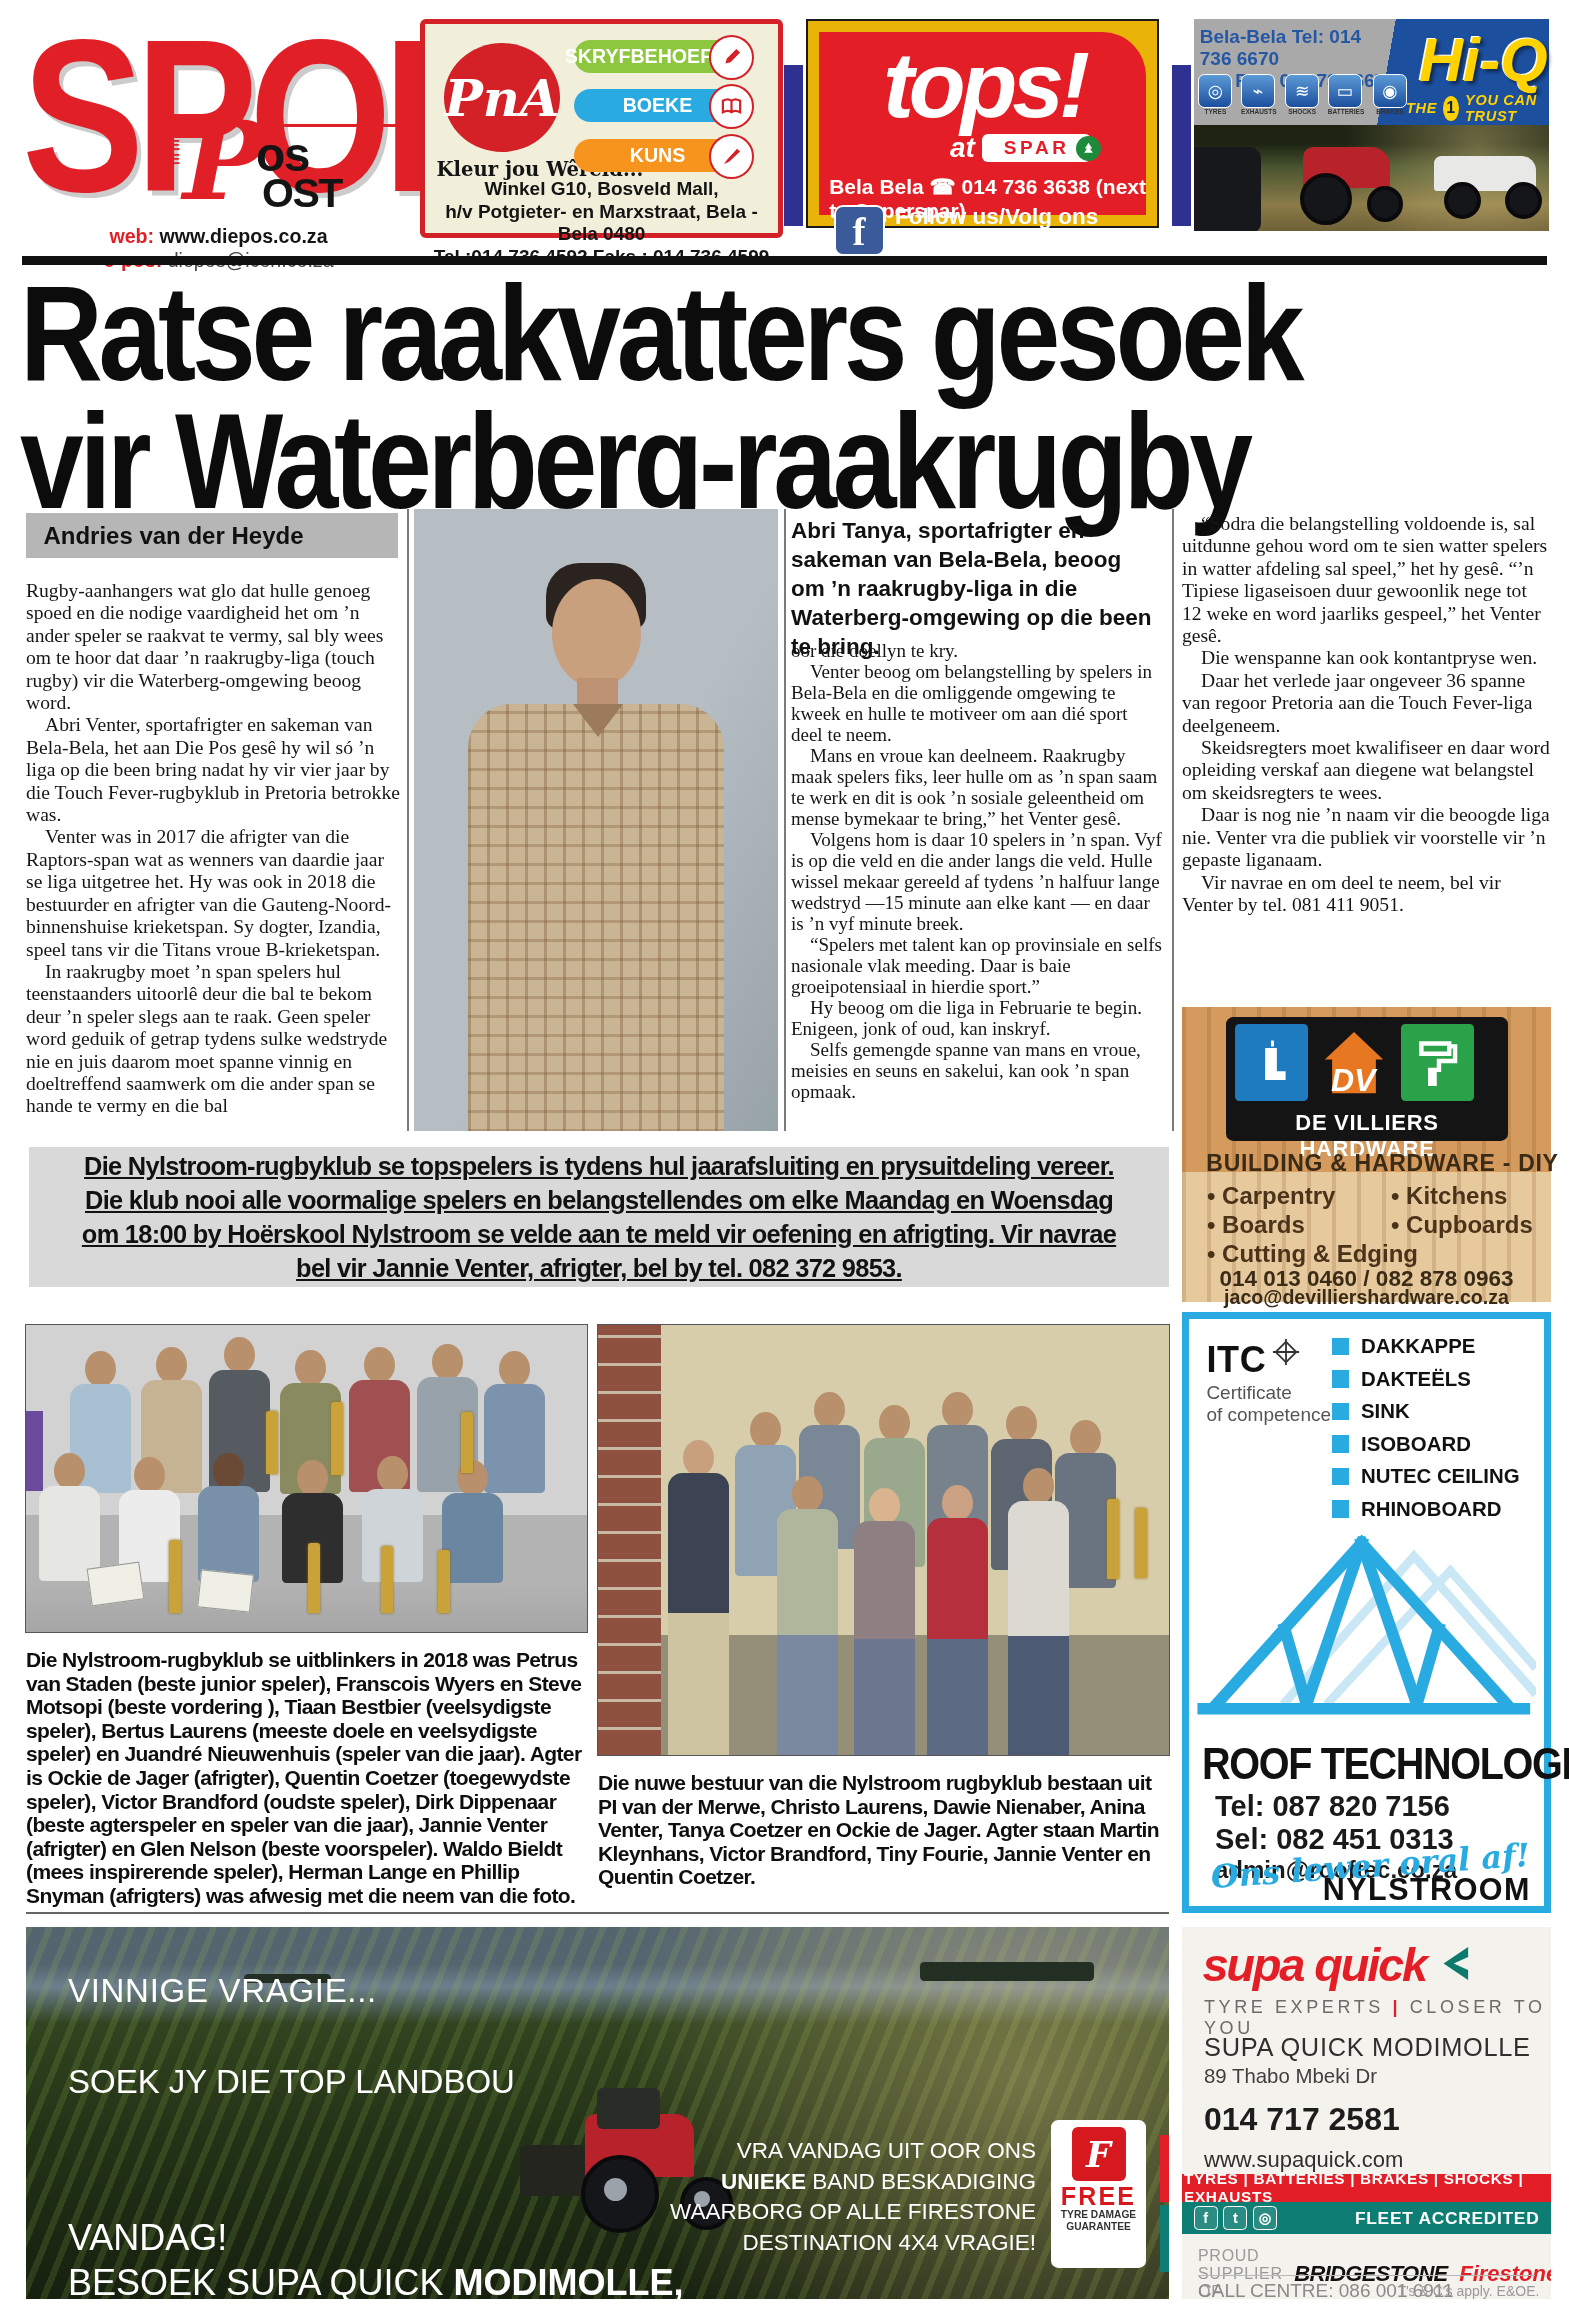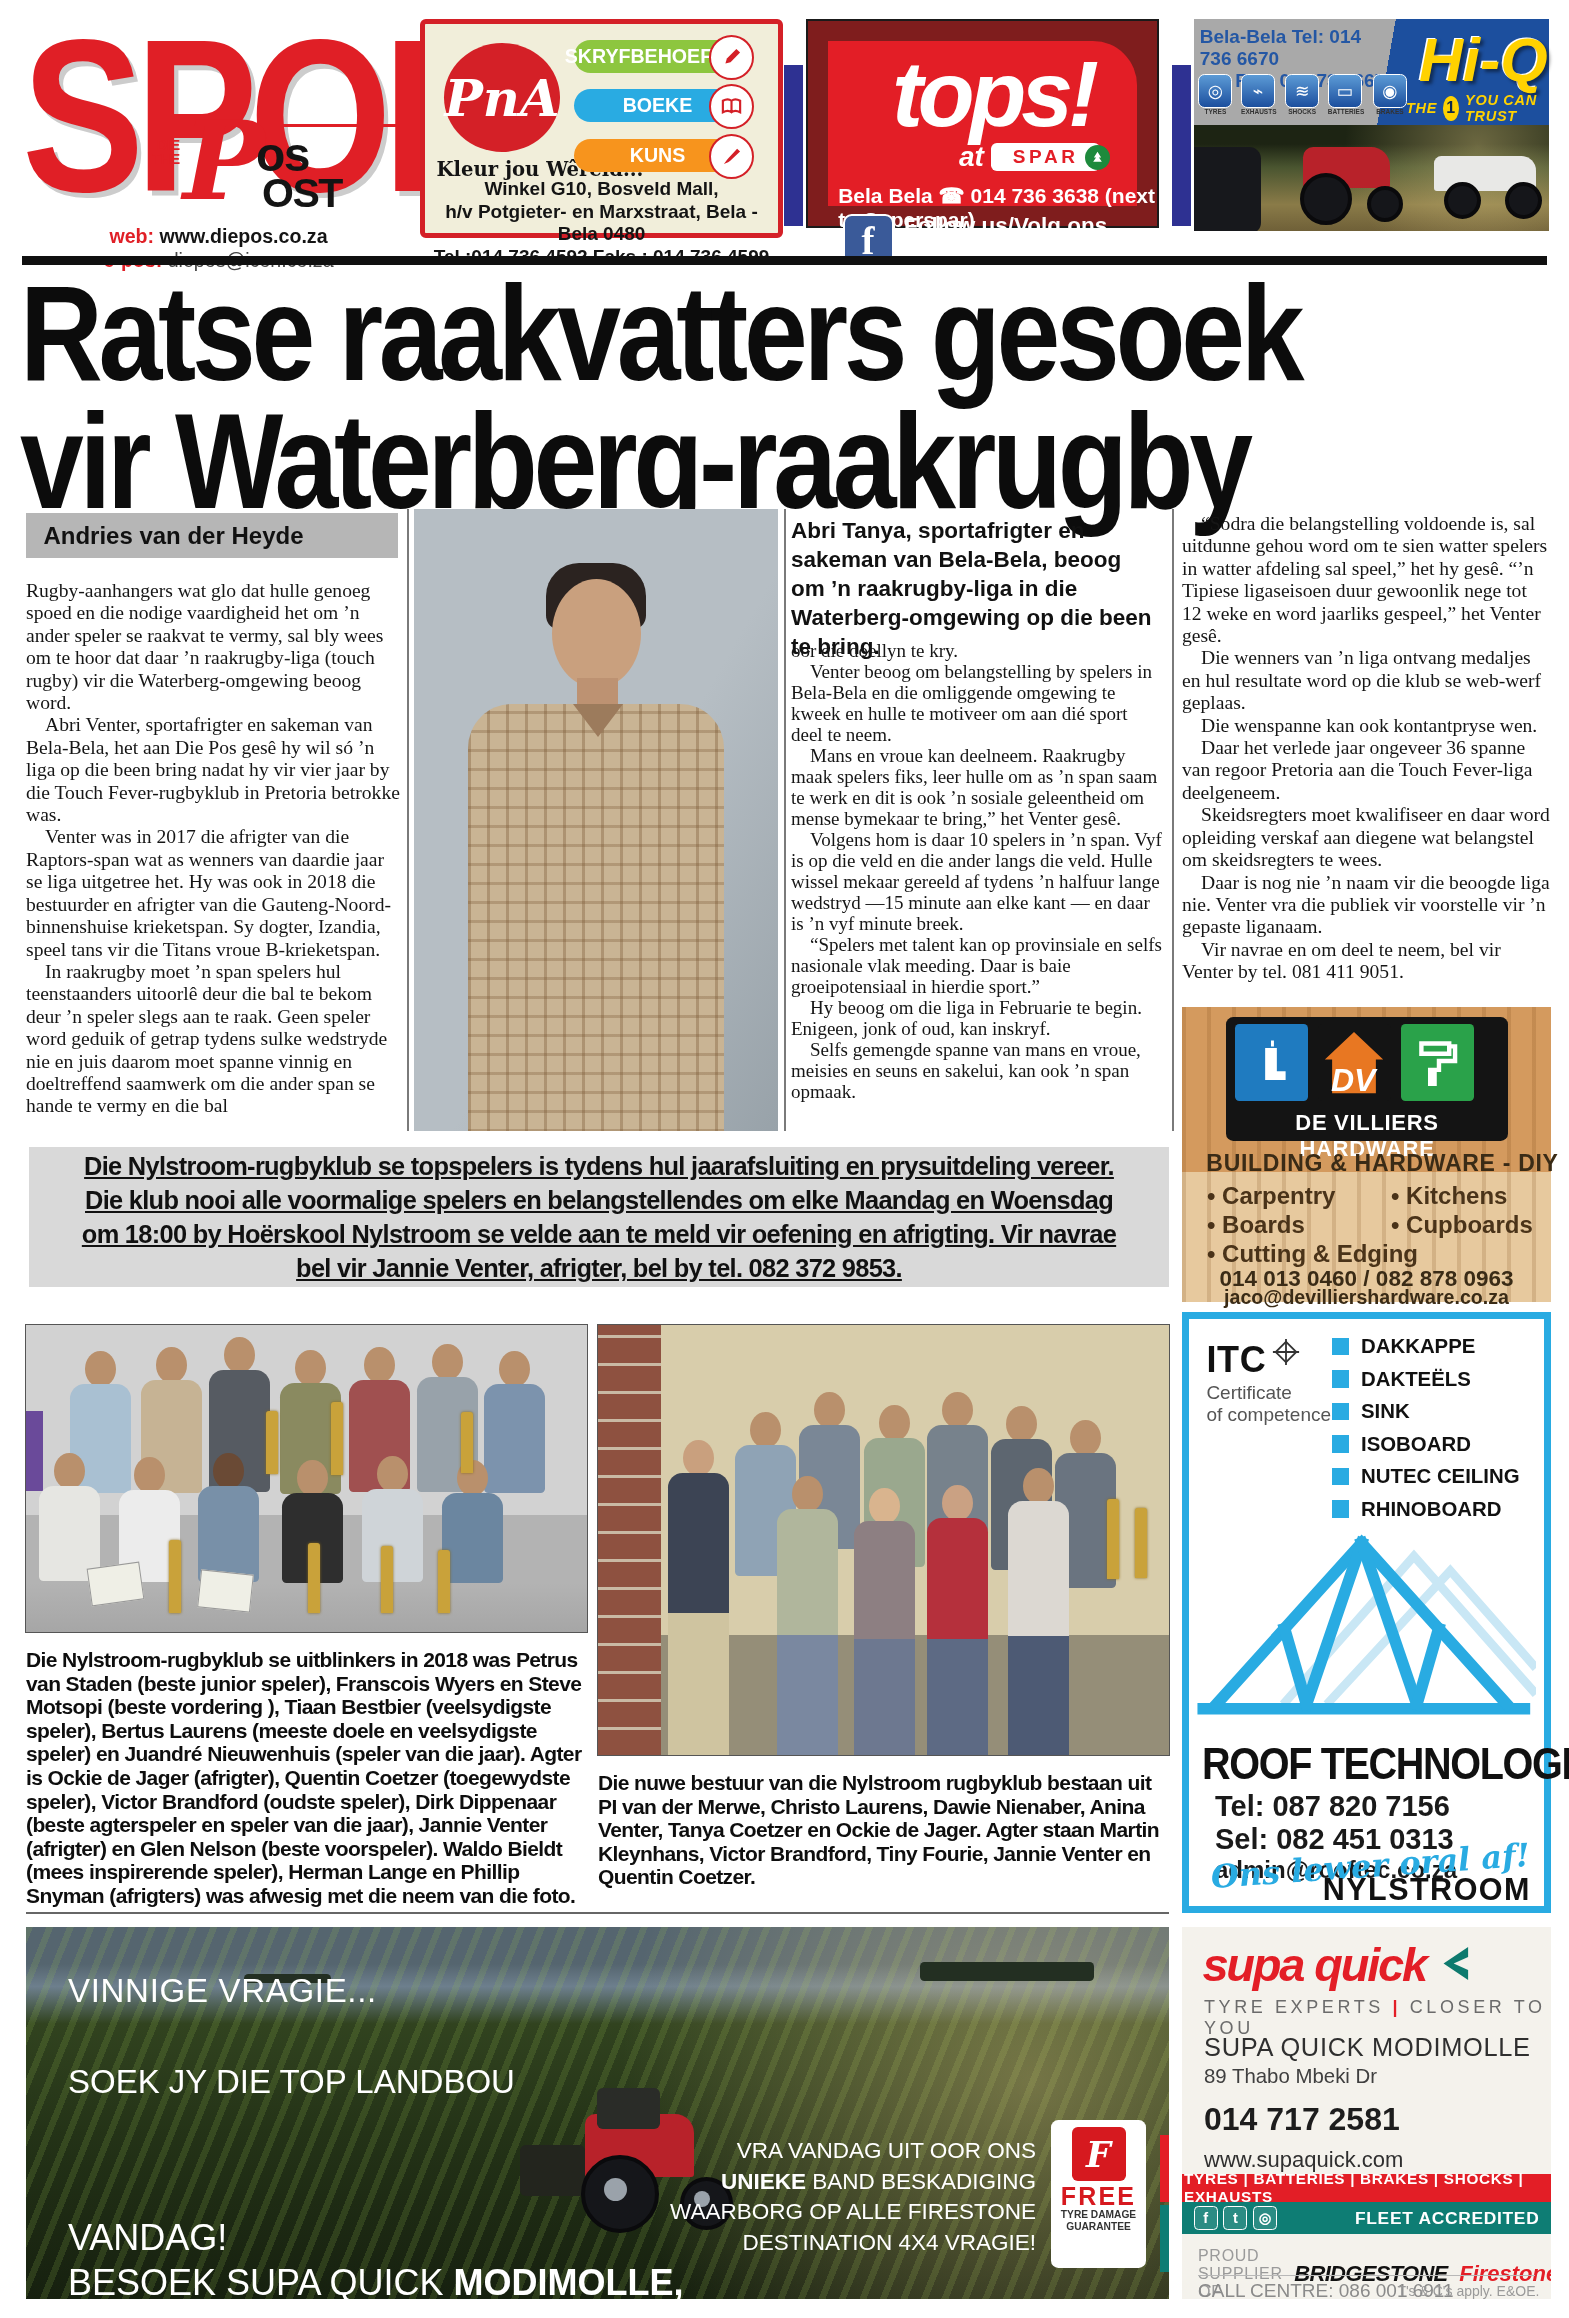--- a/index.html
+++ b/index.html
@@ -28,21 +28,21 @@
             font-family:"DejaVu Serif",serif;font-style:italic;font-weight:bold;
             display:flex;align-items:center;justify-content:center;}
   .pill{border-radius:17.4px;color:#fff;font-weight:bold;font-size:19.6px;
         display:flex;align-items:center;justify-content:center;}
   .pill-ic{position:absolute;right:-13px;top:-5.1px;width:41px;height:41px;border-radius:50%;
            background:#fff;border:2.9px solid #d42027;display:flex;align-items:center;justify-content:center;}
   .pna-tag{font-family:"DejaVu Serif",serif;font-weight:bold;font-size:19.6px;}
   .pna-addr{font-weight:bold;font-size:19px;line-height:22.5px;text-align:center;}
 
   
-  .tops-outer{border:2.2px solid #1a1a1a;background:#7f1d1d;padding:20px;}
+  .tops-outer{border:2.2px solid #1a1a1a;background:#eab308;padding:11px;}
   .tops-inner{position:relative;width:100%;height:100%;background:#e31e26;border-radius:0 44px 0 0;}
   .tops-word{font-weight:bold;font-style:italic;font-size:93px;line-height:80px;color:#fff;letter-spacing:-5.1px;}
   .spar-box{background:#fff;border-radius:5.8px;color:#e31e26;font-weight:bold;letter-spacing:3.6px;
             font-size:19px;display:flex;align-items:center;justify-content:center;}
   .tops-phone{color:#fff;font-weight:bold;font-size:21px;}
   .fb-sq{background:#3a5a99;border:2.9px solid #fff;border-radius:8.7px;color:#fff;
          font-family:"Liberation Serif",serif;font-weight:bold;font-size:39px;
          display:flex;align-items:flex-end;justify-content:center;}
   .tops-follow{color:#fff;font-weight:bold;font-size:22.5px;line-height:25px;}
   .tops-page{color:#fff;font-weight:bold;font-size:30px;line-height:32px;letter-spacing:-0.7px;}
@@ -333,21 +333,20 @@
     <p class="ind">Venter beoog om belangstelling by spelers in Bela-Bela en die omliggende omgewing te kweek en hulle te motiveer om aan dié sport deel te neem.</p>
     <p class="ind">Mans en vroue kan deelneem. Raakrugby maak spelers fiks, leer hulle om as ’n span saam te werk en dit is ook ’n sosiale geleentheid om mense bymekaar te bring,” het Venter gesê.</p>
     <p class="ind">Volgens hom is daar 10 spelers in ’n span. Vyf is op die veld en die ander langs die veld. Hulle wissel mekaar gereeld af tydens ’n halfuur lange wedstryd —15 minute aan elke kant — en daar is ’n vyf minute breek.</p>
     <p class="ind">“Spelers met talent kan op provinsiale en selfs nasionale vlak meeding. Daar is baie groeipotensiaal in hierdie sport.”</p>
     <p class="ind">Hy beoog om die liga in Februarie te begin. Enigeen, jonk of oud, kan inskryf.</p>
     <p class="ind">Selfs gemengde spanne van mans en vroue, meisies en seuns en sakelui, kan ook ’n span opmaak.</p>
   </div>
 
   <div class="abs bodycol serif" style="left:1182px;top:513px;width:369px;height:480px;overflow:hidden;">
     <p class="ind">“Sodra die belangstelling voldoende is, sal uitdunne gehou word om te sien watter spelers in watter afdeling sal speel,” het hy gesê. “’n Tipiese ligaseisoen duur gewoonlik nege tot 12 weke en word jaarliks gespeel,” het Venter gesê.</p>
-    <p class="ind">Die wenners van ’n liga ontvang medaljes en hul resultate word op die klub se web-werf geplaas.</p>
     <p class="ind">Die wenspanne kan ook kontantpryse wen.</p>
     <p class="ind">Daar het verlede jaar ongeveer 36 spanne van regoor Pretoria aan die Touch Fever-liga deelgeneem.</p>
     <p class="ind">Skeidsregters moet kwalifiseer en daar word opleiding verskaf aan diegene wat belangstel om skeidsregters te wees.</p>
     <p class="ind">Daar is nog nie ’n naam vir die beoogde liga nie. Venter vra die publiek vir voorstelle vir ’n gepaste liganaam.</p>
     <p class="ind">Vir navrae en om deel te neem, bel vir Venter by tel. 081 411 9051.</p>
   </div>
 
   <div class="abs colrule" style="left:407px;top:509px;width:2.2px;height:622px;"></div>
   <div class="abs colrule" style="left:784px;top:509px;width:1.5px;height:622px;"></div>
   <div class="abs colrule" style="left:1172px;top:509px;width:2.2px;height:622px;"></div>

